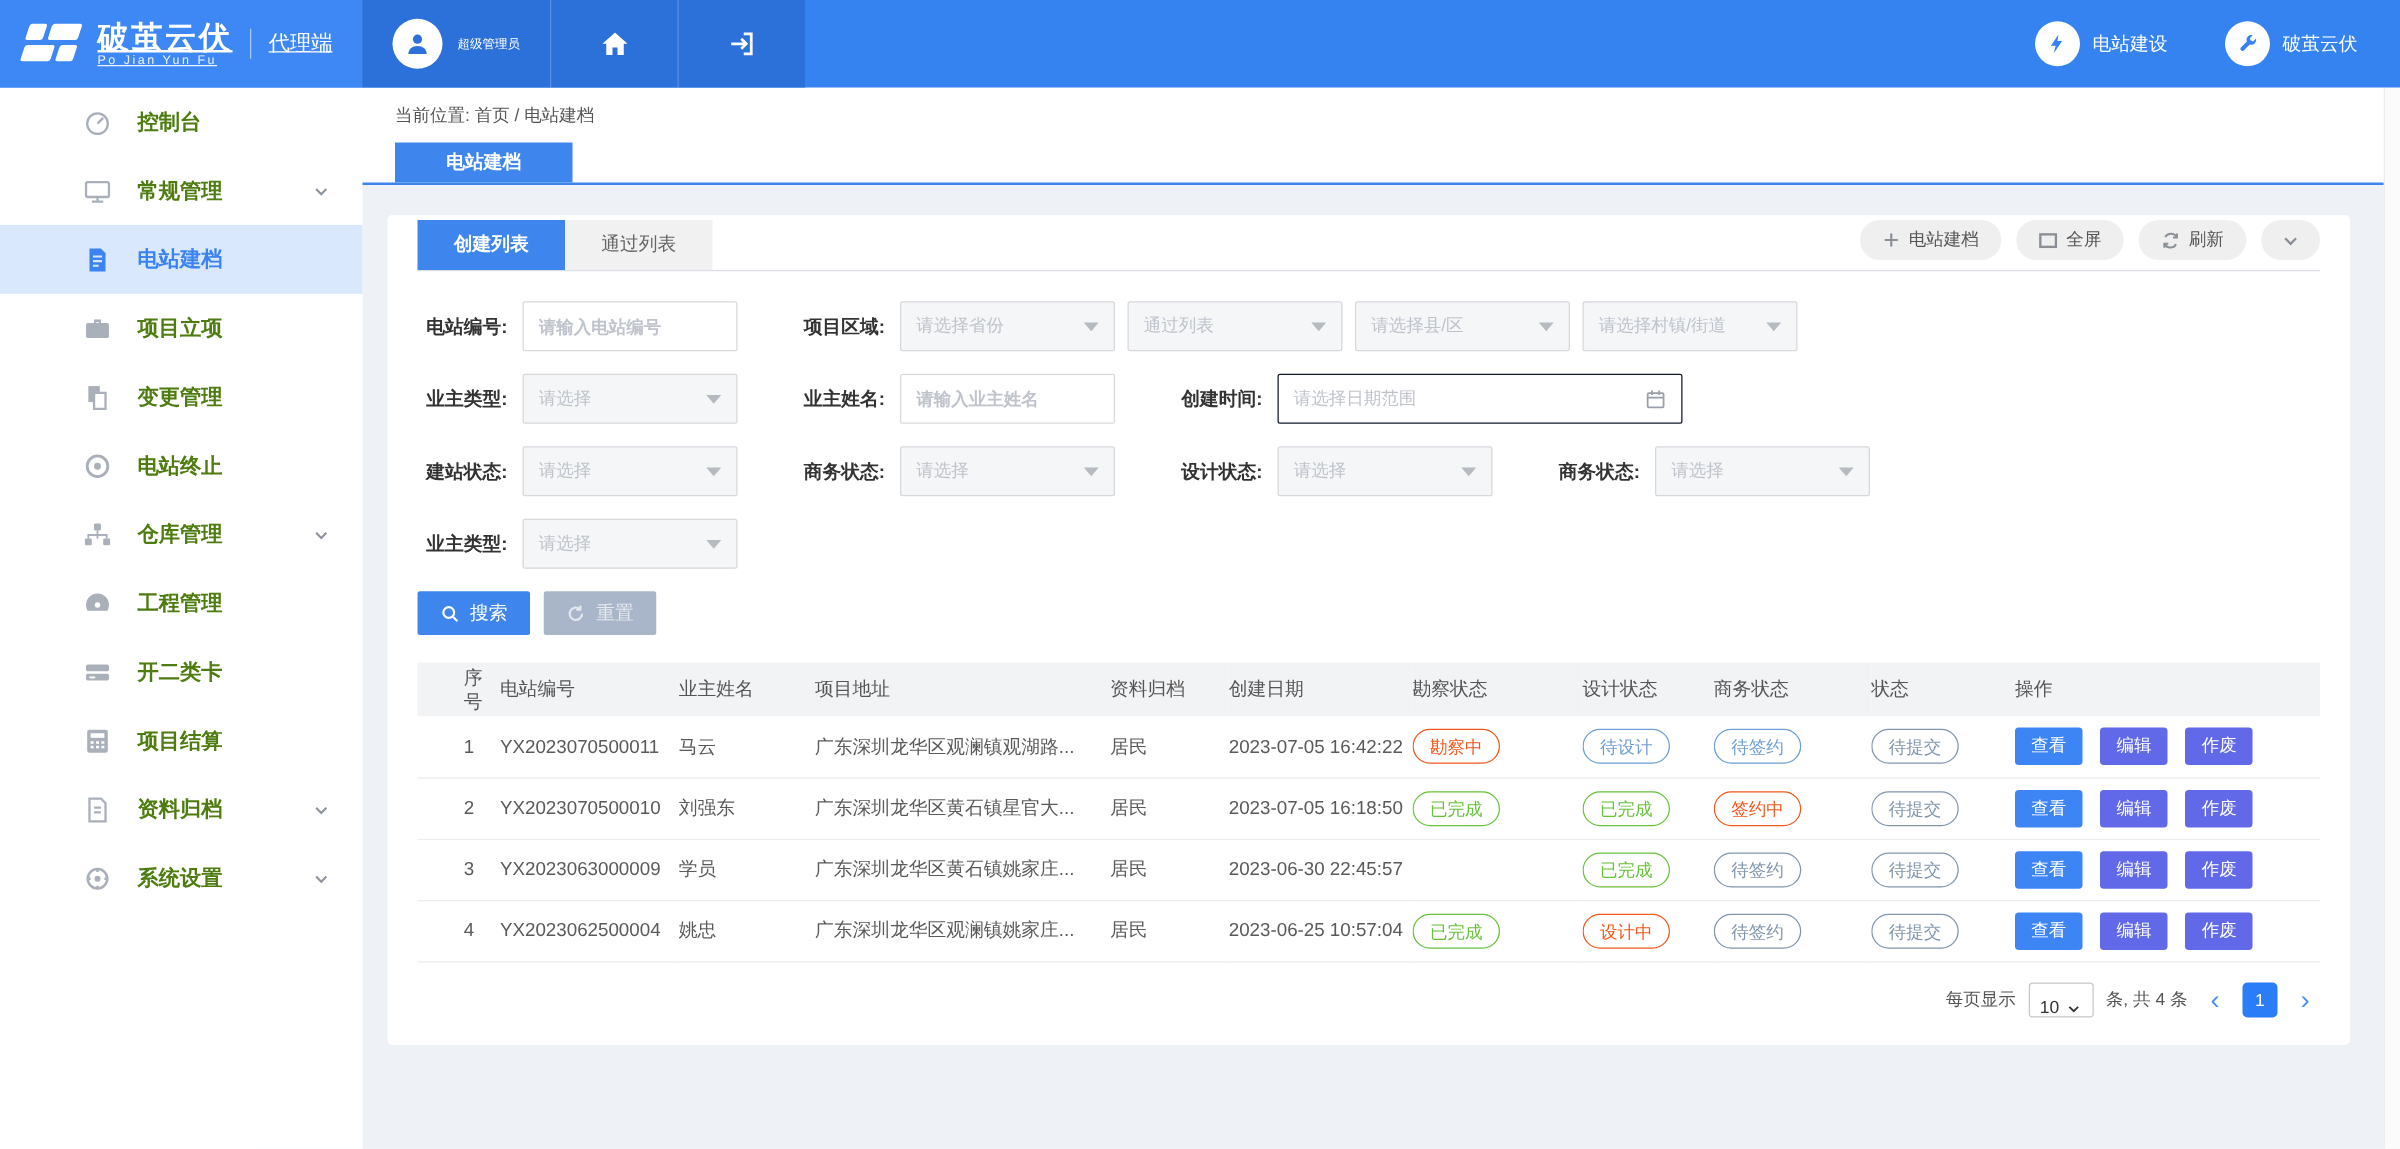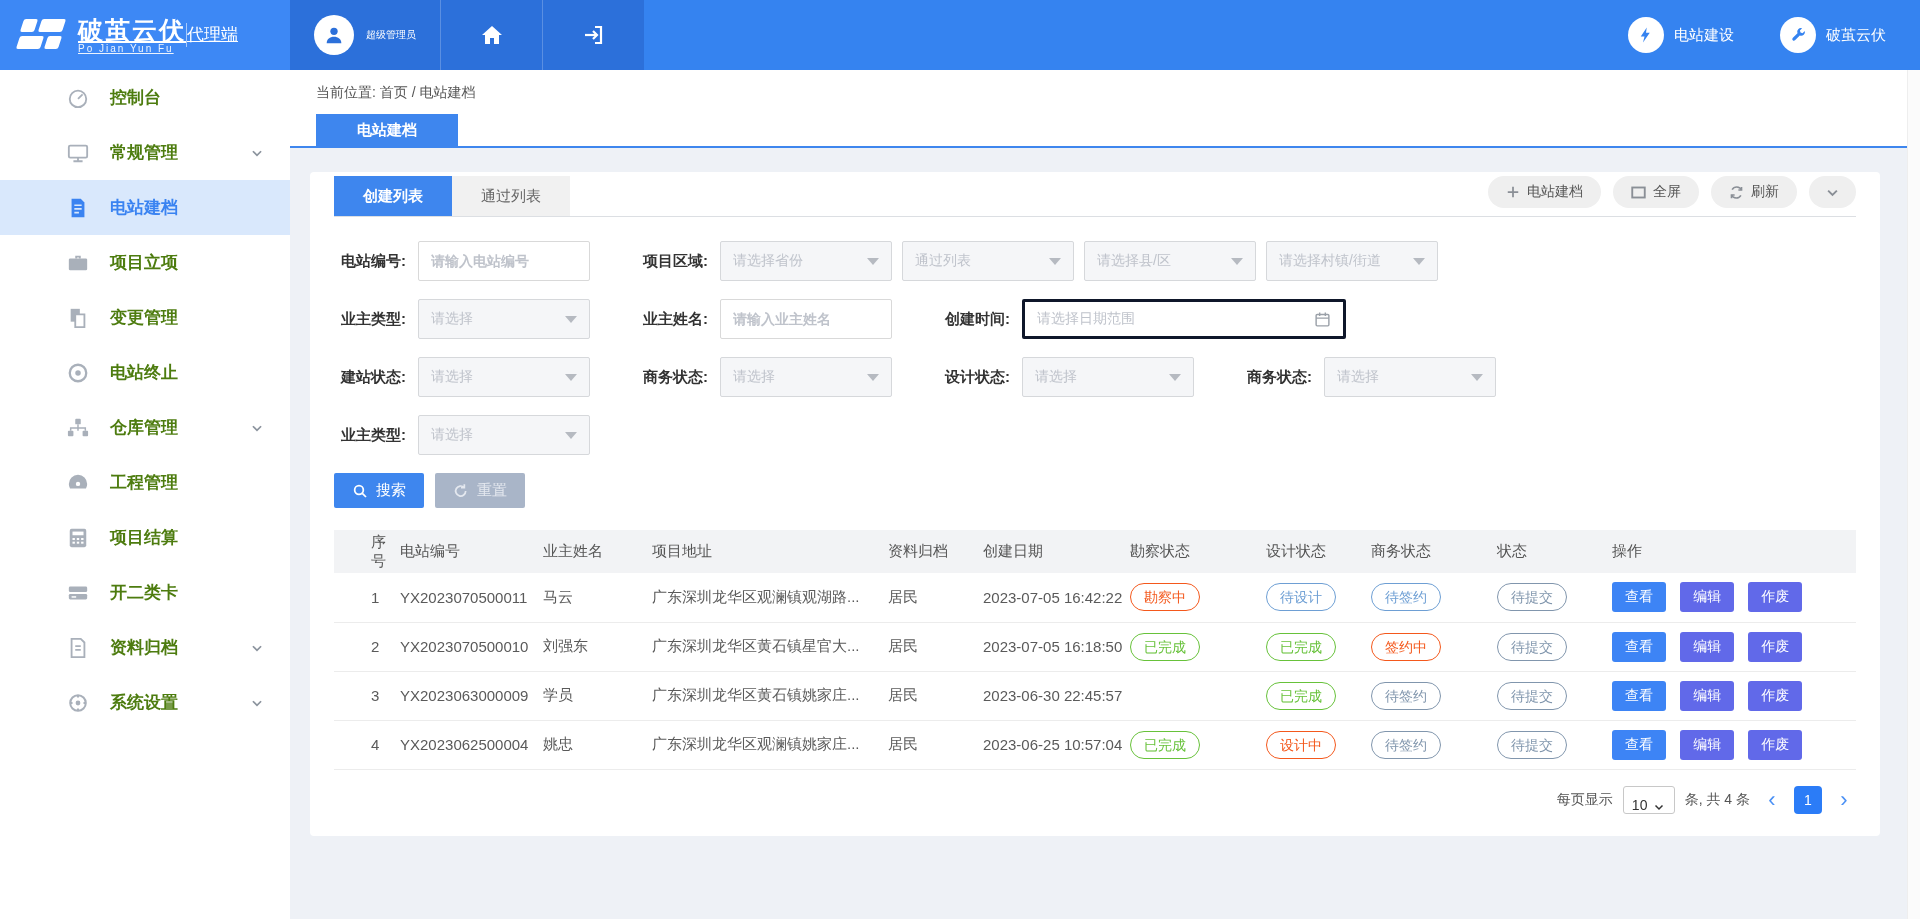--- a/index.html
+++ b/index.html
@@ -11,21 +11,21 @@
     background:#3583f0; display:flex; align-items:stretch; color:#fff; z-index:10; }
   .logo-area { width:290px; background:#3d88f5; display:flex; align-items:center; padding-left:16px;text-decoration:underline; }
   .logo-mark { width:52px; height:40px; position:relative; margin-right:10px; }
   .logo-mark i { position:absolute; background:#fff; transform:skewX(-18deg); border-radius:2px; }
   .lm1 { left:6px; top:4px;  width:14px; height:13px; }
   .lm2 { left:24px; top:4px; width:24px; height:13px; }
   .lm3 { left:2px; top:21px; width:24px; height:13px; }
   .lm4 { left:30px; top:21px; width:14px; height:13px; }
   .logo-text .t { font-size:25px; font-weight:700; letter-spacing:2px; line-height:26px; }
   .logo-text .s { font-size:10px; letter-spacing:2px; opacity:.9; }
-  .portal { border-left:1px solid rgba(255,255,255,.55);
+  .portal { margin-left:14px; padding-left:14px; border-left:1px solid rgba(255,255,255,.55);
     font-size:17px; line-height:24px; }
   .user-strip { display:flex; align-items:stretch; background:#2c70da; }
   .strip-sec { display:flex; align-items:center; justify-content:center; padding:0 24px;
     border-left:1px solid rgba(255,255,255,.22); cursor:pointer; }
   .strip-sec:first-child { border-left:none; }
   .avatar { width:40px; height:40px; border-radius:50%; background:#fff; display:flex;
     align-items:center; justify-content:center; margin-right:12px; }
   .user-name { font-size:10px; }
   .sec-home,.sec-logout { width:102px; }
   .header-right { margin-left:auto; display:flex; align-items:center; gap:46px; padding-right:34px; }
@@ -72,21 +72,21 @@
   .flabel { width:84px; text-align:right; padding-right:12px; font-size:15px; font-weight:700; color:#333; white-space:nowrap; }
   .txt-input { width:172px; height:40px; border:1px solid #d9d9d9; border-radius:2px;
     padding:0 12px; font-size:14px; color:#333; font-family:inherit; background:#fff;font-weight:bold; }
   .txt-input::placeholder { color:#bfc3cb; }
   .sel { width:172px; height:40px; border:1px solid #d6d8db; border-radius:2px; background:#f5f6f8;
     display:flex; align-items:center; padding:0 12px; font-size:14px; color:#bfc3cb;
     cursor:pointer; position:relative; }
   .sel .caret { margin-left:auto; width:0; height:0; border-left:6px solid transparent;
     border-right:6px solid transparent; border-top:7px solid #b6bac1; }
   .sel-group { display:flex; gap:10px; }
-  .date-input { width:324px; height:40px; border:3px solid #0f172a; border-radius:2px; background:#fff;
+  .date-input { width:324px; height:40px; border:1px solid #0f172a; border-radius:2px; background:#fff;
     display:flex; align-items:center; padding:0 12px; font-size:14px; color:#bfc3cb; cursor:pointer; }
   .date-input svg { margin-left:auto; color:#9aa0a8; }
   .gap46 { width:46px; }
 
   
   .search-row { display:flex; gap:11px; margin:6px 0 22px 0; }
   .btn { height:35px; border:none; border-radius:2px; font-size:15px; padding:0 18px;
     display:flex; align-items:center; gap:8px; cursor:pointer; font-family:inherit; }
   .btn-search { background:#3e86ee; color:#fff; }
   .btn-reset { background:#a9b5c8; color:#e4e8ef; }
@@ -276,44 +276,44 @@
         <path d="M12 3a10 10 0 0 1 10 10 10 10 0 0 1-1.3 5H3.3A10 10 0 0 1 2 13 10 10 0 0 1 12 3z"></path>
         <circle cx="12" cy="13" r="2.4" fill="#fff"></circle>
       </svg>
       </span>
     <span class="lbl">工程管理</span>
   </div>
 
   <div class="side-item">
     <span class="ico">
       <svg width="22" height="22" viewBox="0 0 24 24" fill="currentColor">
+        <rect x="2" y="5" width="20" height="6" rx="1.5"></rect>
+          <rect x="2" y="13" width="20" height="6" rx="1.5"></rect>
+        <rect x="5" y="15.5" width="5" height="1.6" fill="#fff"></rect>
+      </svg>
+      </span>
+    <span class="lbl">开二类卡</span>
+  </div>
+
+  <div class="side-item">
+    <span class="ico">
+      <svg width="22" height="22" viewBox="0 0 24 24" fill="currentColor">
         <rect x="3" y="2" width="18" height="20" rx="2"></rect>
         <rect x="6" y="5" width="12" height="4" fill="#fff"></rect>
         <g fill="#fff">
             <rect x="6" y="12" width="2.6" height="2.2"></rect>
             <rect x="10.7" y="12" width="2.6" height="2.2"></rect>
             <rect x="15.4" y="12" width="2.6" height="2.2"></rect>
         <rect x="6" y="16" width="2.6" height="2.2"></rect>
             <rect x="10.7" y="16" width="2.6" height="2.2"></rect>
             <rect x="15.4" y="16" width="2.6" height="2.2"></rect>
           </g>
       </svg>
       </span>
     <span class="lbl">项目结算</span>
-  </div>
-
-  <div class="side-item">
-    <span class="ico">
-      <svg width="22" height="22" viewBox="0 0 24 24" fill="currentColor">
-        <rect x="2" y="5" width="20" height="6" rx="1.5"></rect>
-          <rect x="2" y="13" width="20" height="6" rx="1.5"></rect>
-        <rect x="5" y="15.5" width="5" height="1.6" fill="#fff"></rect>
-      </svg>
-      </span>
-    <span class="lbl">开二类卡</span>
   </div>
 
   <div class="side-item">
     <span class="ico">
       <svg width="22" height="22" viewBox="0 0 24 24" fill="none" stroke="currentColor" stroke-width="2">
         <path d="M5 2h10l4 4v16H5z"></path>
           <path d="M9 10h6M9 14h6"></path>
       </svg>
       </span>
     <span class="lbl">资料归档</span>

